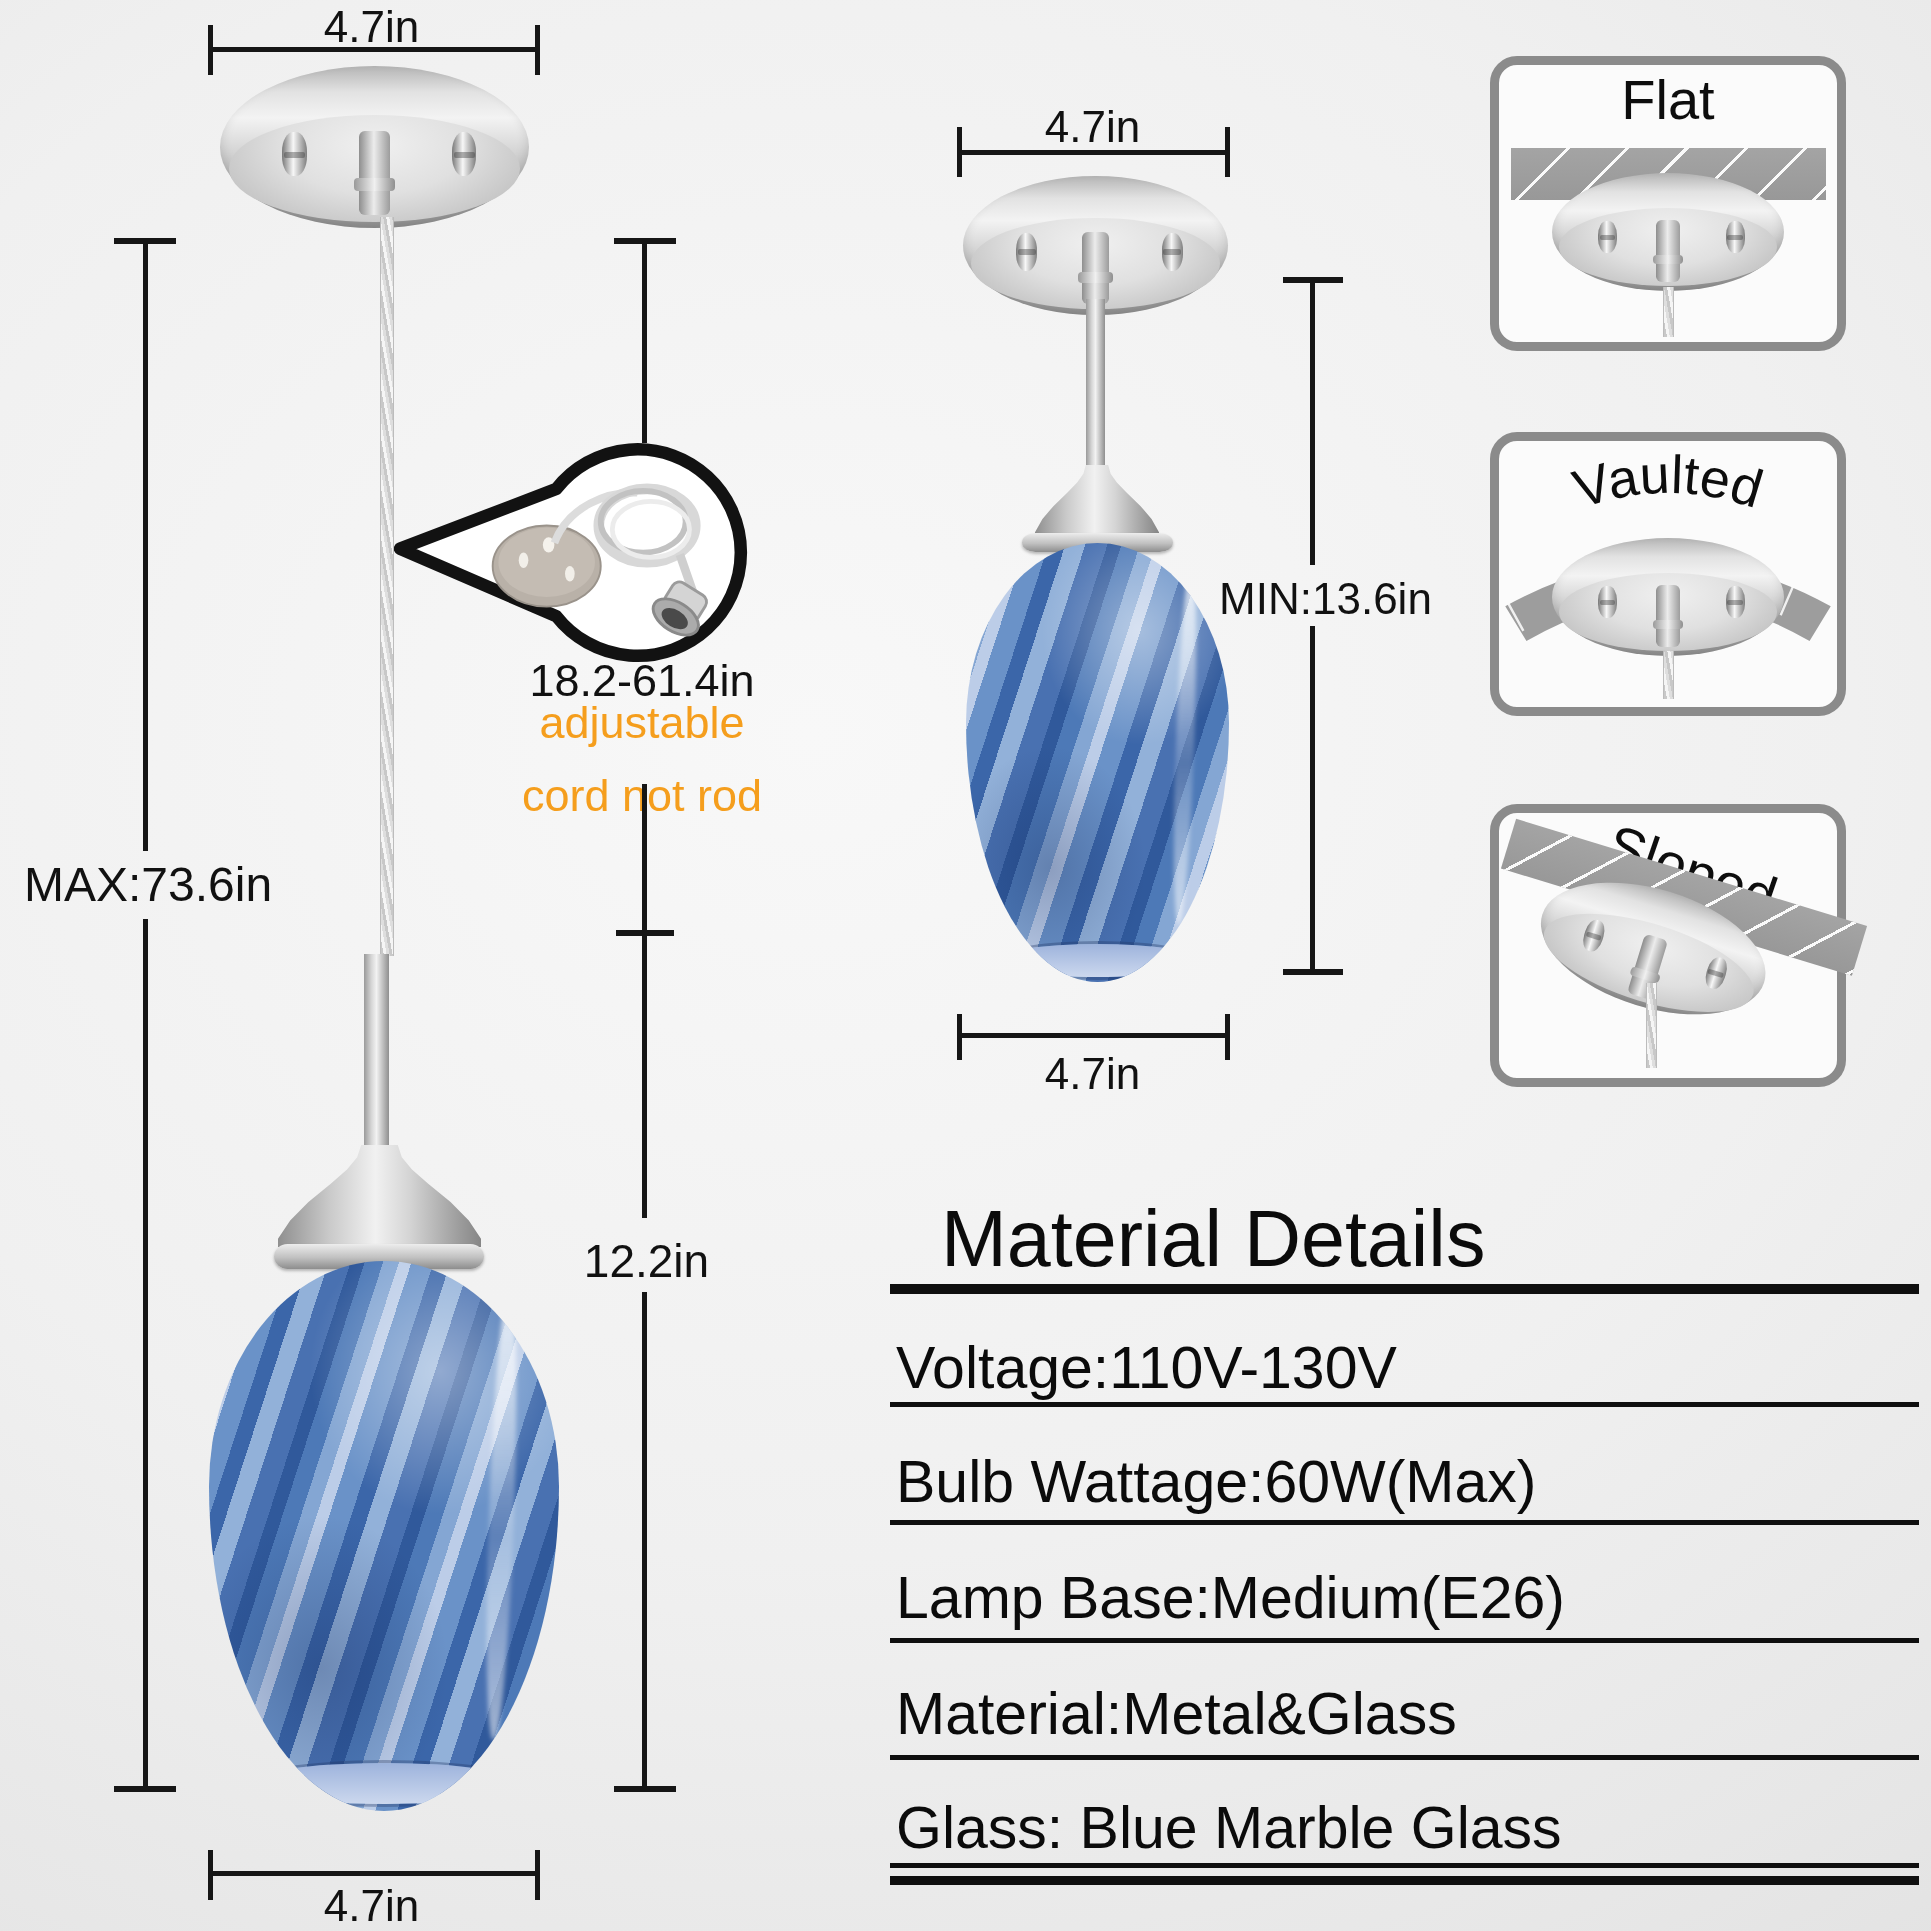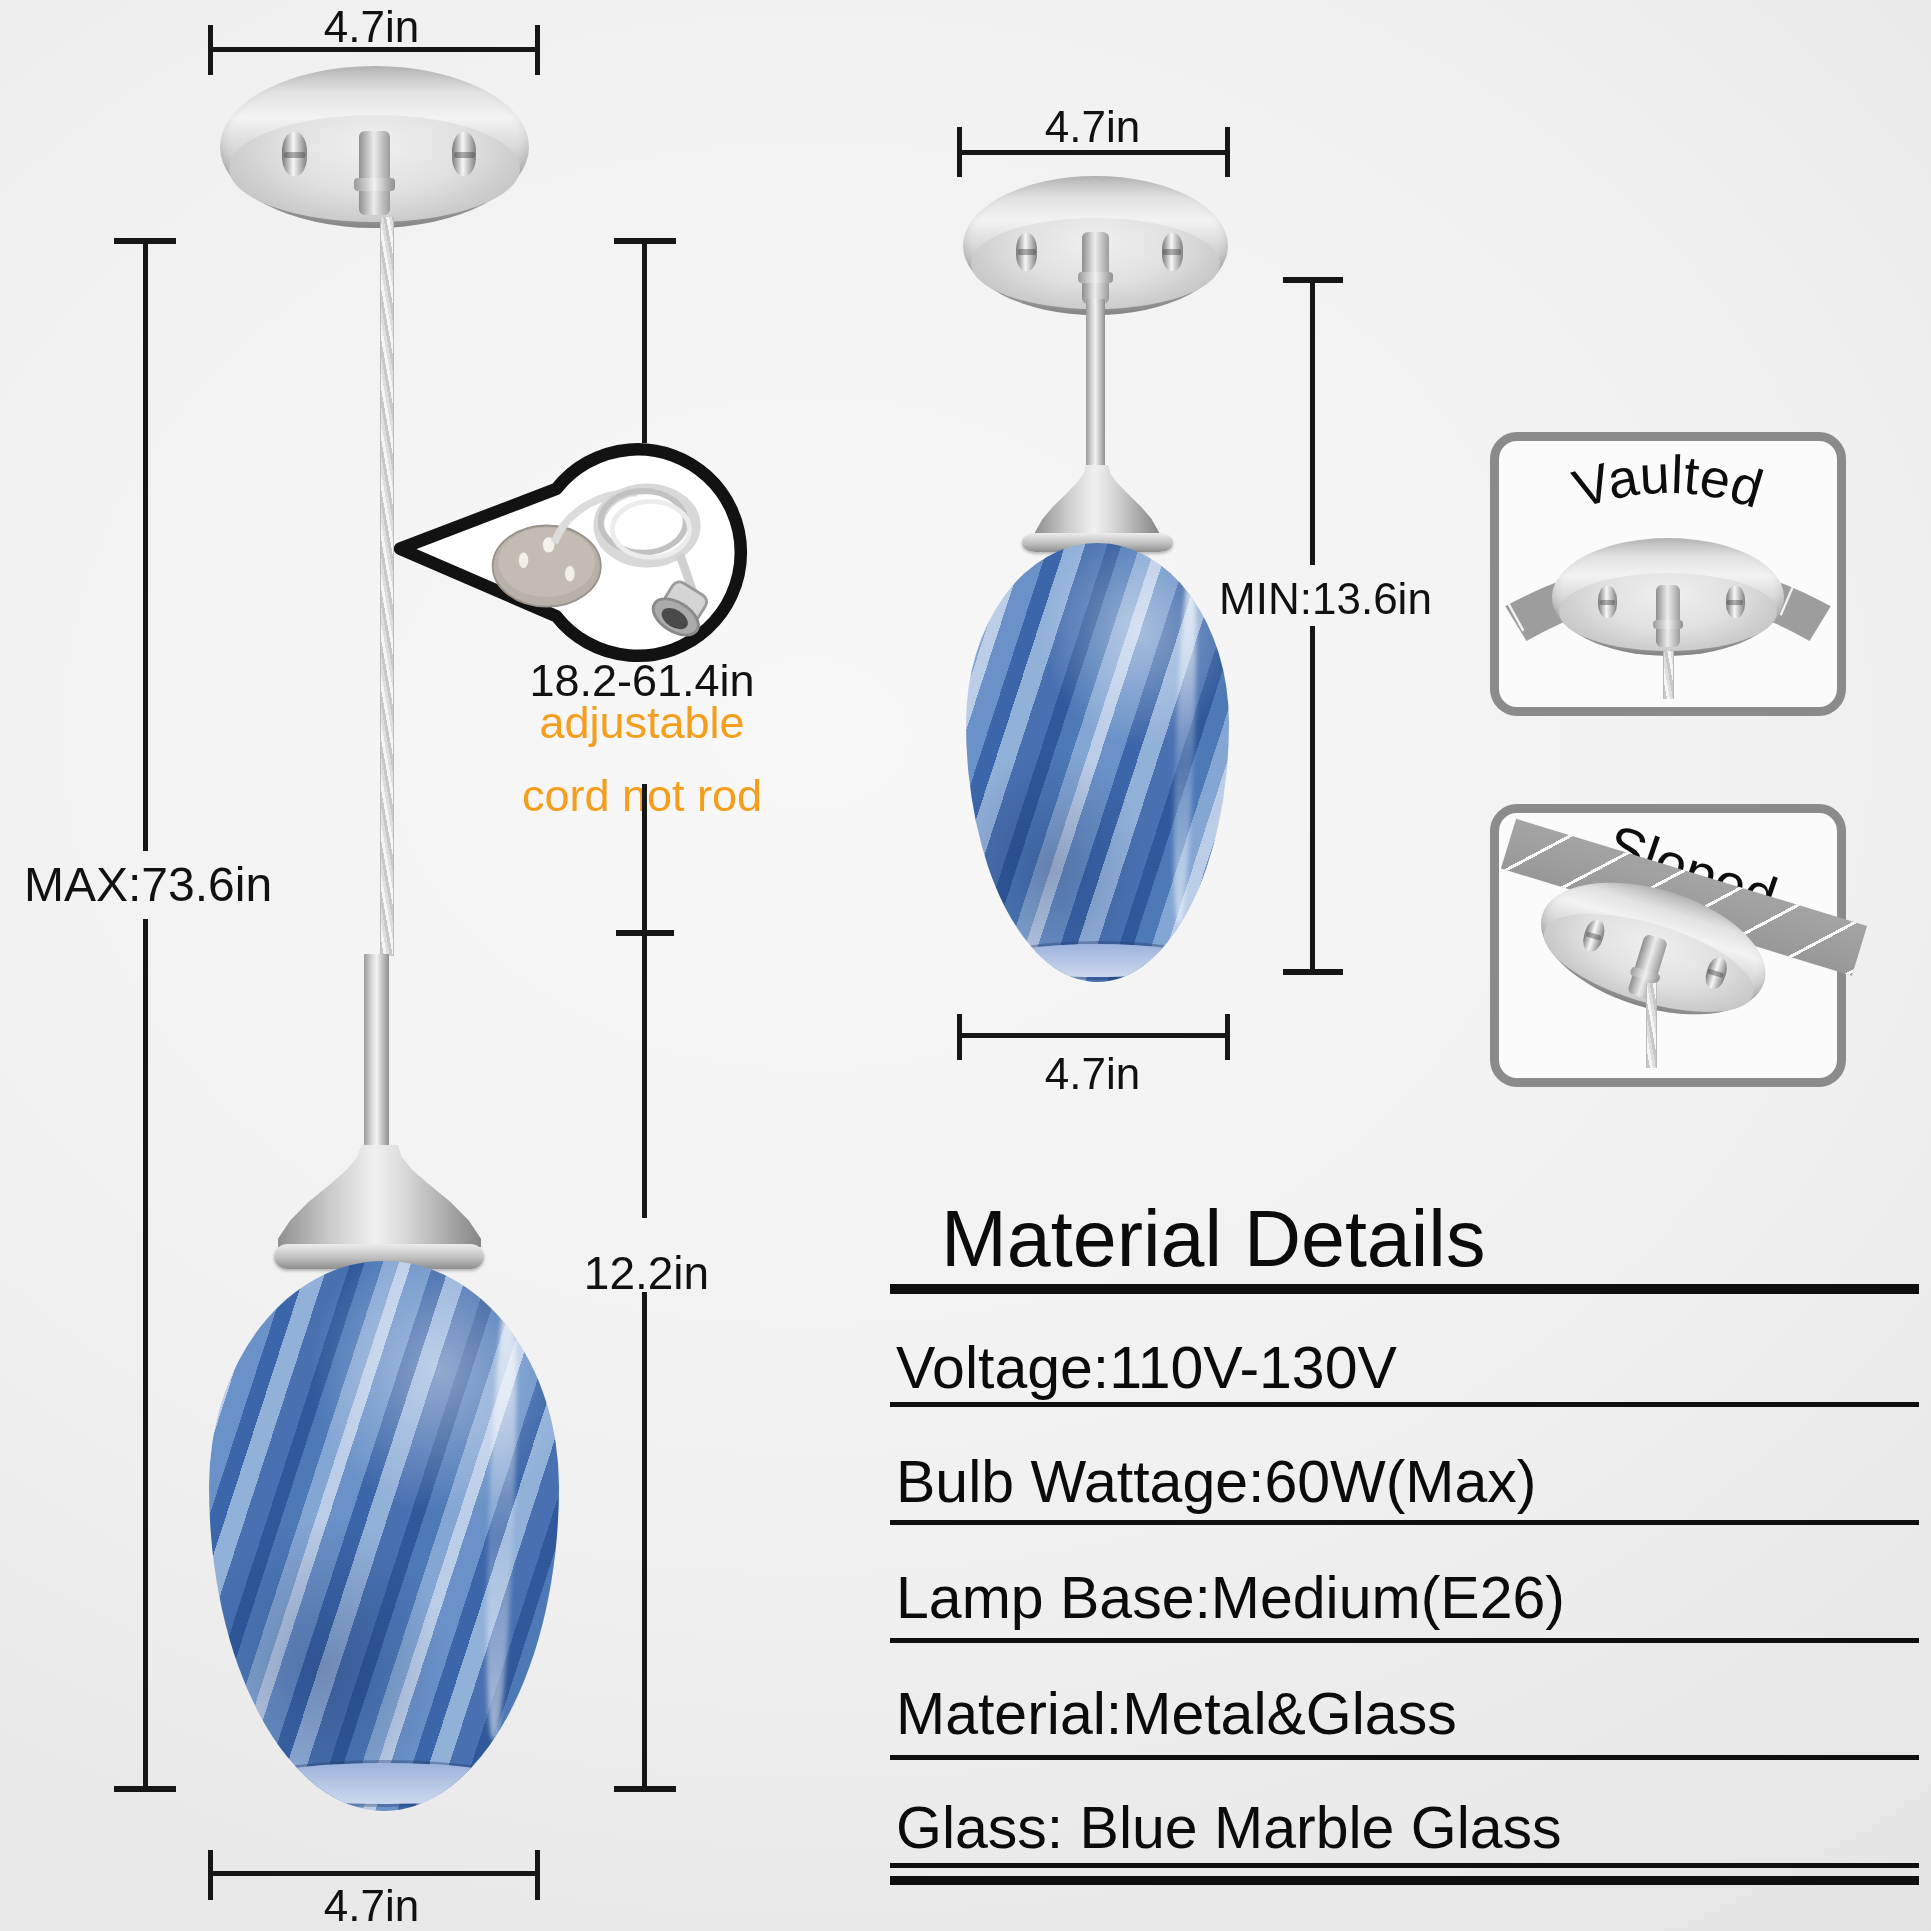--- a/index.html
+++ b/index.html
@@ -112,21 +112,21 @@
         <ellipse cx="0" cy="10" rx="15" ry="9" fill="#4a4a4a"></ellipse>
       </g>
     </svg>
 
     <div class="dimlabel" style="left:502px;top:655px;width:280px;font-size:45px;">18.2-61.4in</div>
     <div class="dimlabel note" style="left:502px;top:697px;width:280px;font-size:45px;">adjustable</div>
     <div class="dimlabel note" style="left:502px;top:738px;width:280px;font-size:45px;margin-top:32px;">cord not rod</div>
 
     <div class="dim" style="left:642px;top:784px;width:4.8px;height:434px;"></div>
     <div class="dim" style="left:616px;top:930px;width:58px;height:5.8px;"></div>
-    <div class="dimlabel" style="left:574px;top:1234px;width:145px;font-size:46px;margin-top:12px;">12.2in</div>
+    <div class="dimlabel" style="left:574px;top:1234px;width:145px;font-size:46px;">12.2in</div>
     <div class="dim" style="left:642px;top:1292px;width:4.8px;height:499px;"></div>
     <div class="dim" style="left:614px;top:1786px;width:62px;height:5.8px;"></div>
 
     <div class="dim" style="left:208px;top:1850px;width:4.8px;height:50px;"></div>
     <div class="dim" style="left:535px;top:1850px;width:4.8px;height:50px;"></div>
     <div class="dim" style="left:210px;top:1871px;width:328px;height:4.8px;"></div>
     <div class="dimlabel" style="left:246px;top:1881px;width:251px;">4.7in</div>
   </div>
 
   <div>
@@ -153,20 +153,32 @@
     <div class="dimlabel" style="left:1207px;top:574px;width:237px;">MIN:13.6in</div>
     <div class="dim" style="left:1310px;top:626px;width:4.8px;height:348px;"></div>
     <div class="dim" style="left:1283px;top:969px;width:60px;height:5.8px;"></div>
 
     <div class="dim" style="left:957px;top:1014px;width:4.8px;height:46px;"></div>
     <div class="dim" style="left:1225px;top:1014px;width:4.8px;height:46px;"></div>
     <div class="dim" style="left:959px;top:1033px;width:270px;height:4.8px;"></div>
     <div class="dimlabel" style="left:967px;top:1049px;width:251px;">4.7in</div>
   </div>
 
+  <div class="mount-box" style="top:56px;height:277px;">
+    <div class="mount-label" style="top:1.9px;">Flat</div>
+    <div class="hatch-bar" style="left:11.6px;top:83px;width:315px;height:52px;"></div>
+    <div class="canopy" style="left:53px;top:108px;width:232px;height:118px;">
+      <div class="canopy-body"></div>
+      <div class="canopy-face"></div>
+      <div class="screw" style="left:20%;top:41%;width:8%;height:27%;"></div>
+      <div class="screw" style="left:75%;top:41%;width:8%;height:27%;"></div>
+      <div class="hub" style="left:45%;top:40%;width:10%;height:52%;"></div>
+    </div>
+    <div class="cord" style="left:164px;top:222px;width:8.7px;height:50px;"></div>
+  </div>
 
   <div class="mount-box" style="top:432px;height:266px;">
     <svg style="position:absolute;left:4.8px;top:1.9px;" width="328" height="101" viewBox="0 0 340 105">
       <defs>
           <path id="vaultArc" d="M20,96 Q170,8 320,96"></path>
         </defs>
       <text font-size="56" fill="#0d0d0d"><textPath href="#vaultArc" startOffset="50%" text-anchor="middle">Vaulted</textPath></text>
     </svg>
     <svg style="position:absolute;left:0px;top:71px;" width="338" height="130" viewBox="0 0 350 135">
       <path d="M6,98 Q175,4 344,98 L322,134 Q175,48 28,134 Z" fill="#9d9d9d"></path>

